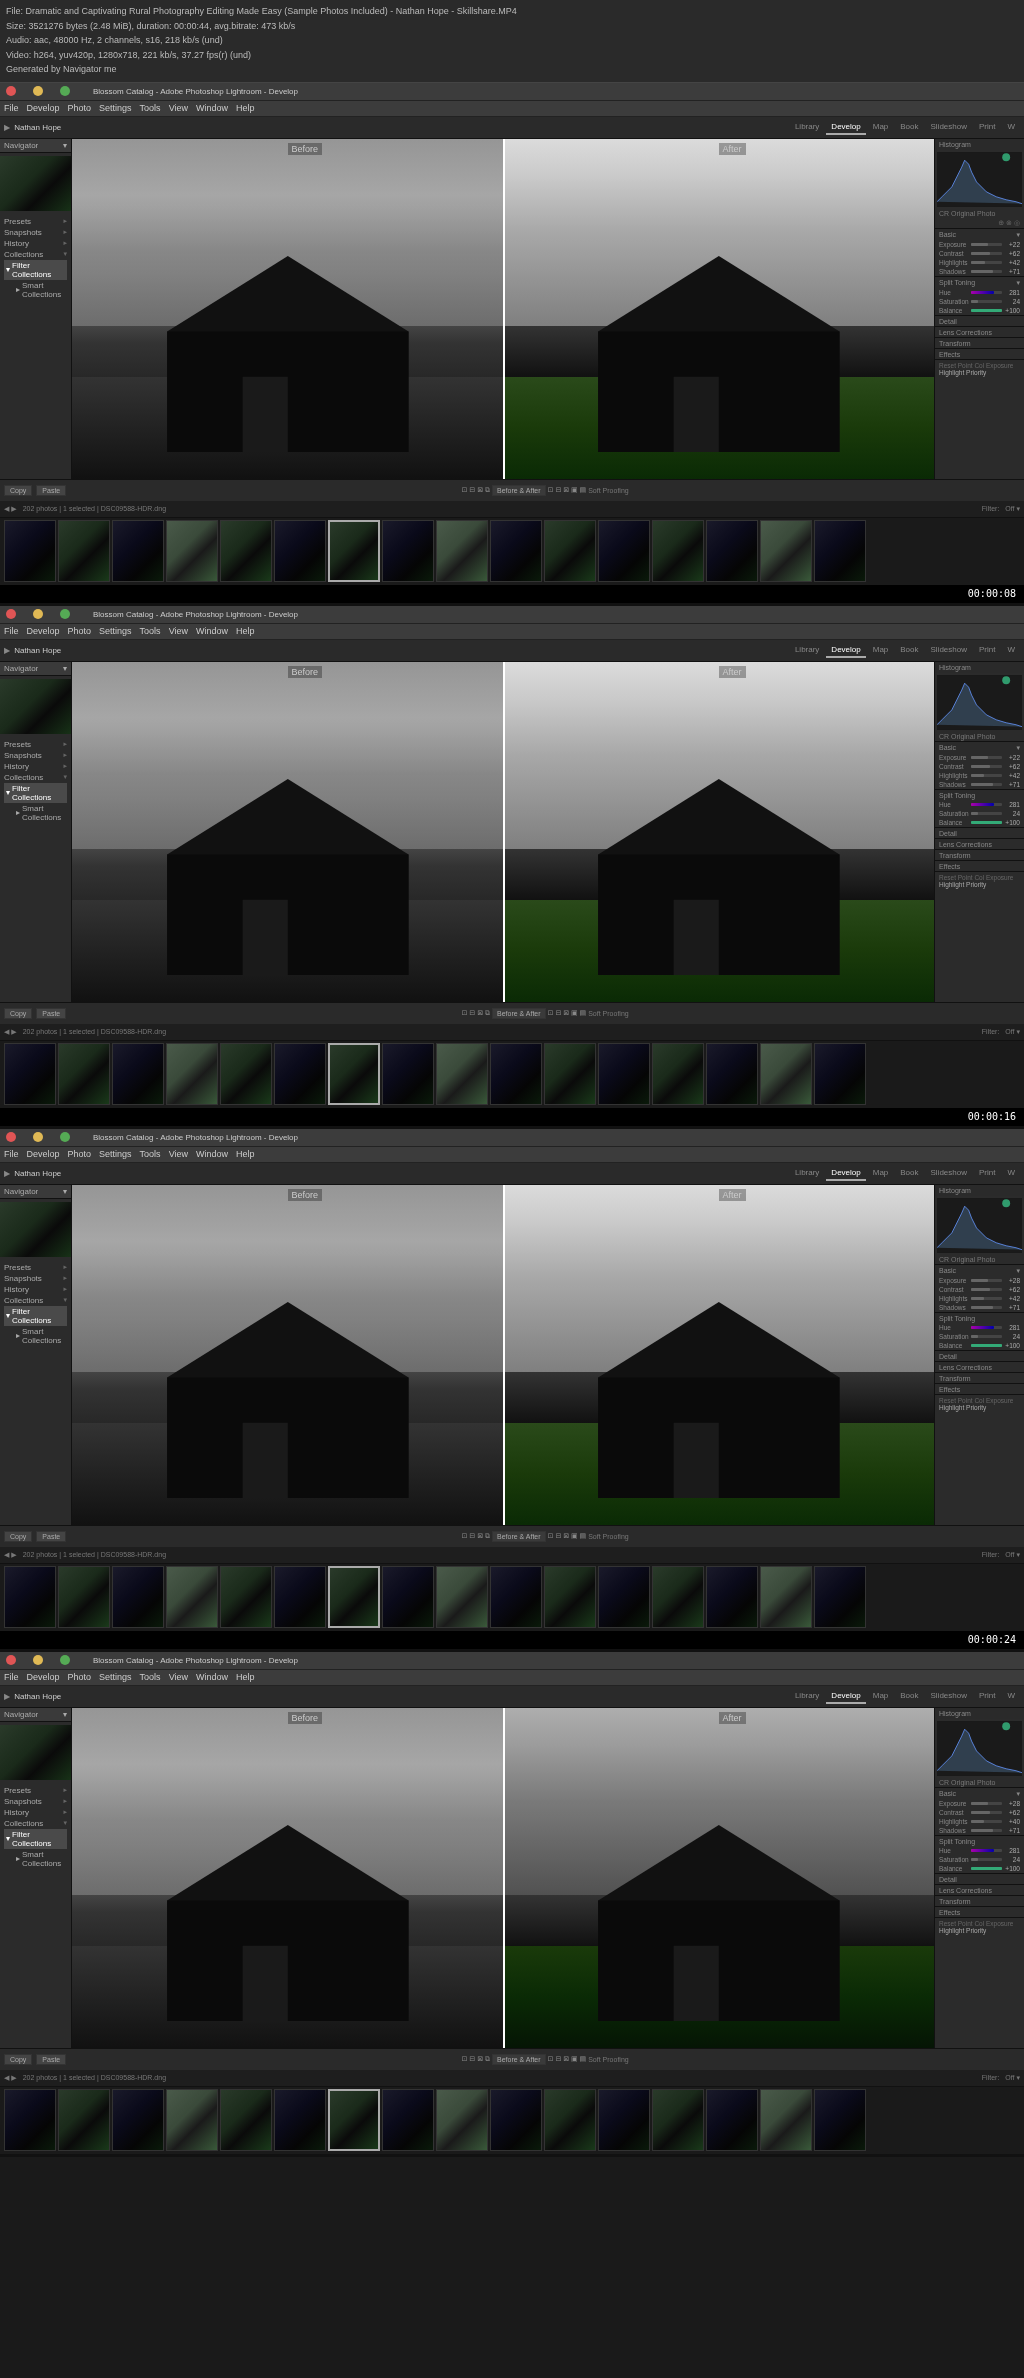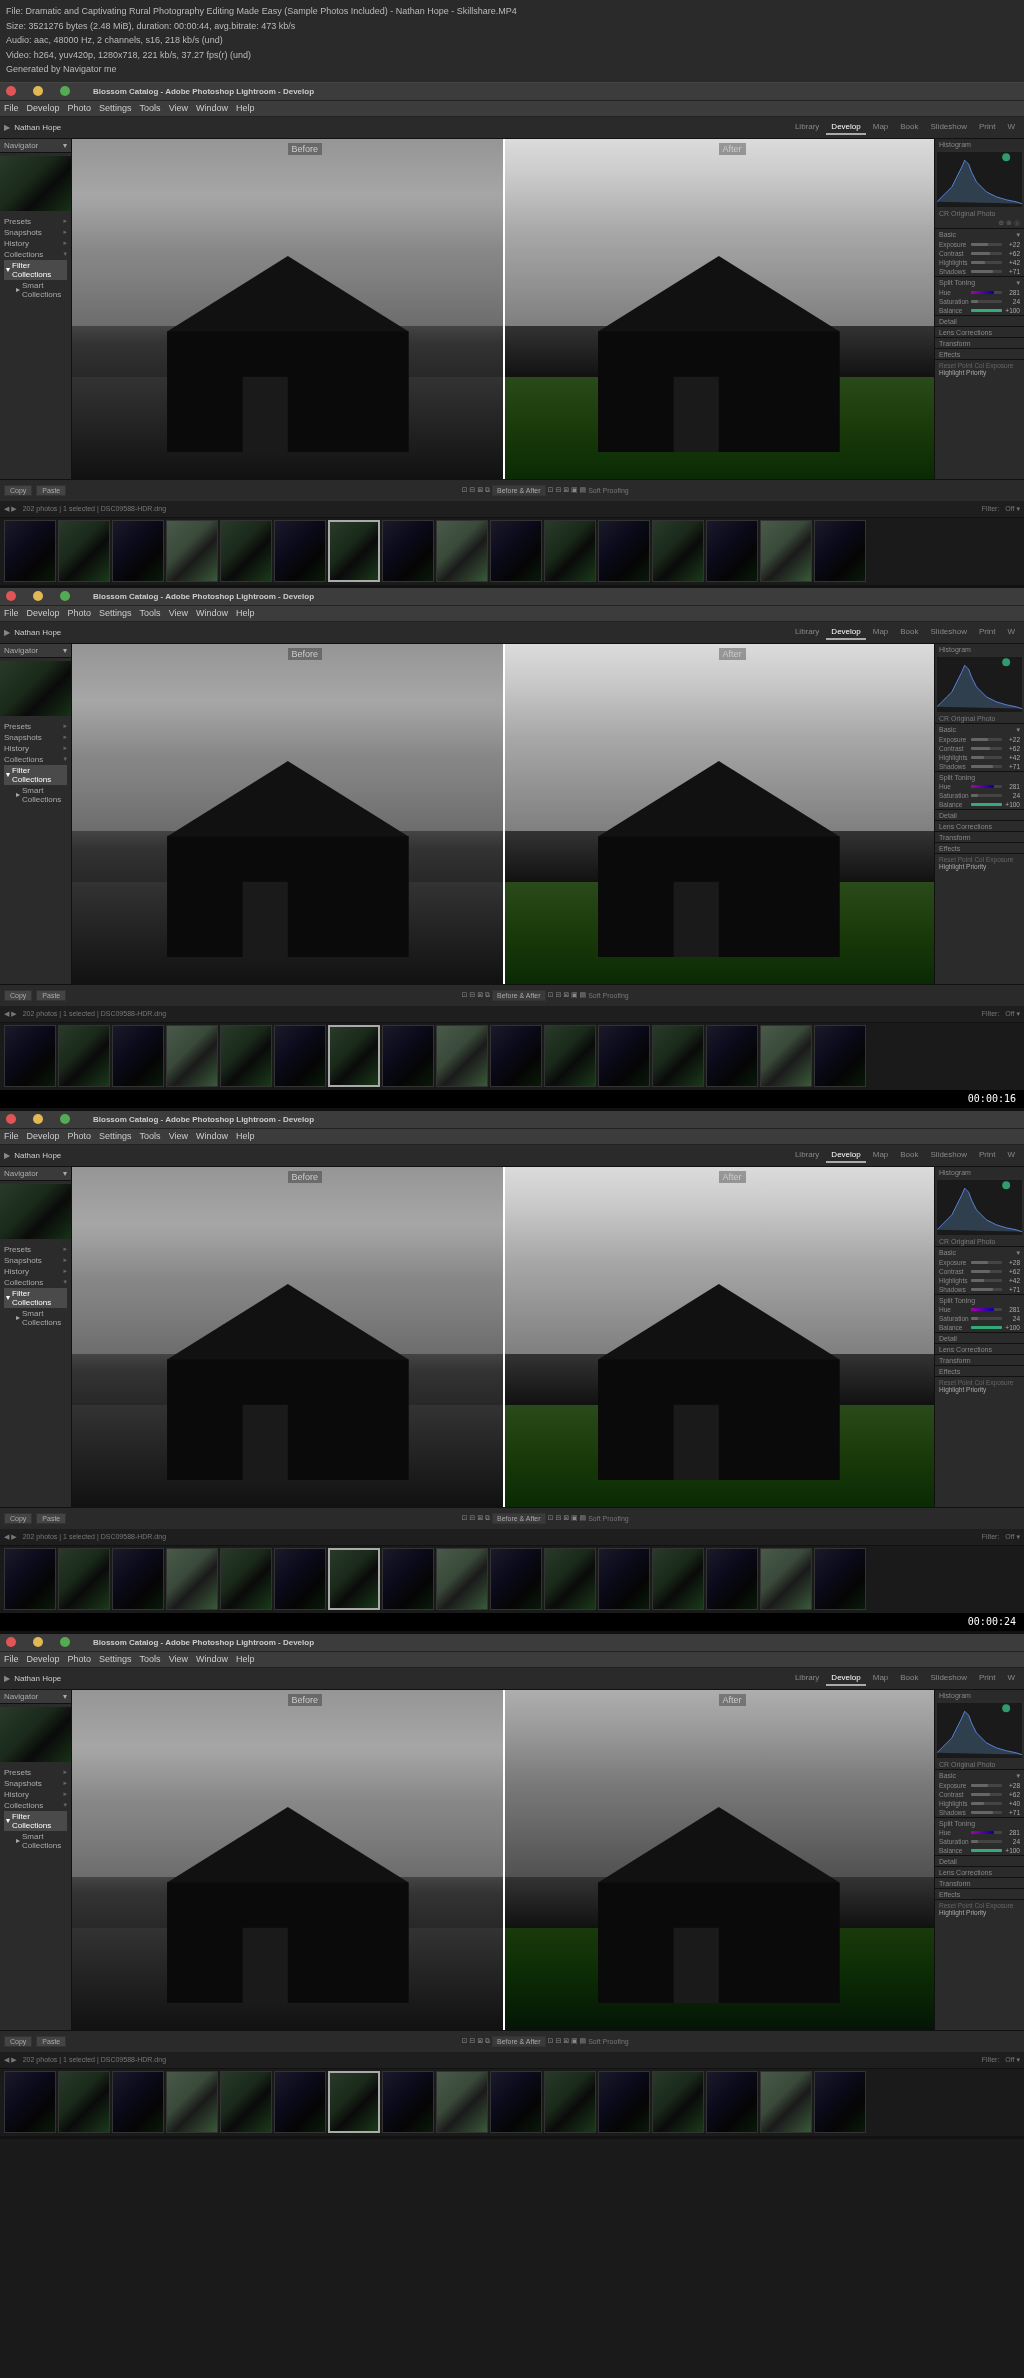--- a/index.html
+++ b/index.html
@@ -34,21 +34,21 @@
       background: #3c3c3c;
       height: 18px;
       display: flex;
       align-items: center;
       padding: 0 6px;
       font-size: 9px;
       color: #ccc;
       border-bottom: 1px solid #222;
       justify-content: space-between;
     }
-    .title-bar-left { display: flex; align-items: center; gap: 17px; font-weight: bold; }
+    .title-bar-left { display: flex; align-items: center; gap: 17px; }
     .title-btn {
       width: 10px; height: 10px; border-radius: 50%; display: inline-block;
     }
     .tb-red { background: #e05555; }
     .tb-yellow { background: #e0b955; }
     .tb-green { background: #55aa55; }
 
     
     .menu-bar {
       background: #3c3c3c;
@@ -654,20 +654,23 @@
         <div class="film-thumb-img dark"></div>
       </div>
     <div class="film-thumb">
         <div class="film-thumb-img light"></div>
       </div>
     <div class="film-thumb">
         <div class="film-thumb-img dark"></div>
       </div>
   </div>
 
+  <div class="timestamp-bar">
+    <span class="timestamp">00:00:08</span>
+  </div>
 </div>
 
 <div class="frame-block">
   <div class="title-bar">
     <div class="title-bar-left">
       <span class="title-btn tb-red"></span>
       <span class="title-btn tb-yellow"></span>
       <span class="title-btn tb-green"></span>
       <span style="margin-left:6px; font-size:8px;">Blossom Catalog - Adobe Photoshop Lightroom - Develop</span>
     </div>

